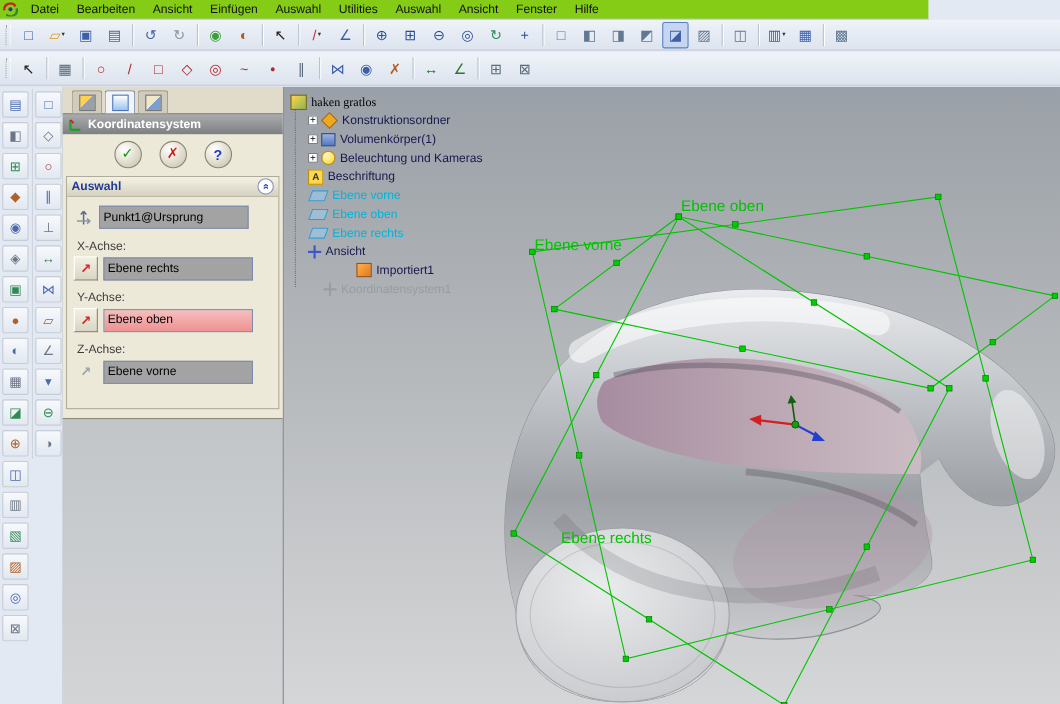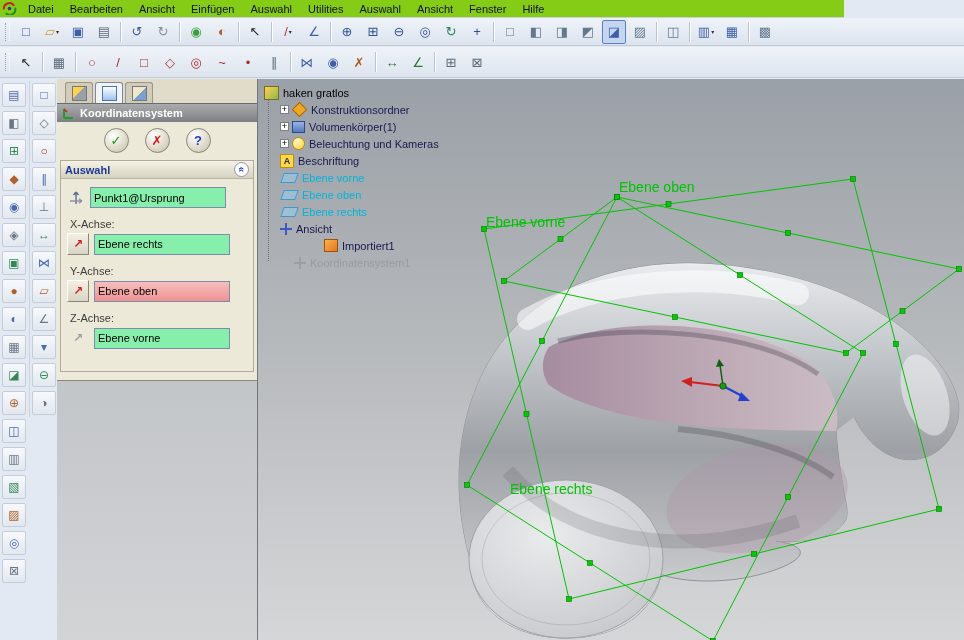--- a/index.html
+++ b/index.html
@@ -51,21 +51,21 @@
   .pm-btn.ok{color:#0a9a0a;}.pm-btn.cancel{color:#d41818;}.pm-btn.help{color:#2038c8;}
   .pm-group{margin:2px 3px 8px 3px;border:1px solid #b0ac9c;background:#ece9d8;}
   .pm-group-header{height:17px;background:linear-gradient(#f5f2e5,#d6d2c0);display:flex;align-items:center;
             justify-content:space-between;padding:0 4px;color:#1e3a96;font-weight:bold;border-bottom:1px solid #b8b4a4;}
   .chevron{width:13px;height:13px;border-radius:50%;background:#fff;border:1px solid #8a94b8;color:#2040c0;
            display:flex;align-items:center;justify-content:center;font-size:10px;}
   .chevron span{display:block;transform:rotate(90deg);}
   .pm-group-body{padding:8px 6px 12px 6px;}
   .field-row{display:flex;align-items:center;gap:5px;margin-bottom:10px;}
   .pm-input{width:128px;height:17px;border:1px solid #7c8cac;font-family:"Liberation Sans",sans-serif;
-            font-size:11px;padding:1px 3px;background:#86efac;color:#000;}
+            font-size:11px;padding:1px 3px;background:#a3a3a3;color:#000;}
   .pm-input.selected{background:linear-gradient(#f7bebe,#ee9292);}
   .pm-axis-label{color:#3c3c3c;margin:2px 0 3px 3px;}
   .dir-btn{width:20px;height:20px;border:1px solid;border-color:#ffffff #8a8676 #8a8676 #ffffff;
            background:linear-gradient(#f3f0e3,#d9d5c5);color:#d42020;font-weight:bold;font-size:12px;
            display:flex;align-items:center;justify-content:center;}
   .dir-btn.disabled{color:#9aa0a8;border-color:transparent;background:transparent;}
   
   .viewport{position:absolute;left:258px;top:79px;width:706px;height:561px;overflow:hidden;
             background:linear-gradient(180deg,#9aa0a7 0%,#b5b8bb 45%,#d5d6d8 100%);}
   #vp-svg{position:absolute;left:0;top:0;}
@@ -545,21 +545,21 @@
       <polygon points="461,280 458,288 466,287" fill="#106010"></polygon>
       <circle cx="465" cy="307" r="3.2" fill="#12a012" stroke="#065006" stroke-width="0.8"></circle>
     </g>
   </svg>
   <div id="plane-labels">
       <div class="plane-label" style="left: 361px; top: 100px; color: rgb(0, 196, 0);">Ebene oben</div>
       <div class="plane-label" style="left: 228px; top: 135px; color: rgb(0, 196, 0);">Ebene vorne</div>
       <div class="plane-label" style="left: 252px; top: 402px; color: rgb(0, 196, 0);">Ebene rechts</div>
     </div>
   <div class="tree" id="feature-tree">
-      <div class="tree-row" style="padding-left: 0px;">
+      <div class="tree-row" style="padding-left: 0px; font-family: Liberation Serif, serif;">
         <div class="t-ico ti-part"></div>
         <span class="lbl-root">haken gratlos</span>
       </div>
       <div class="tree-row" style="padding-left: 16px;">
         <span class="exp">+</span>
         <div class="t-ico ti-folder"></div>
         <span class="">Konstruktionsordner</span>
       </div>
       <div class="tree-row" style="padding-left: 16px;">
         <span class="exp">+</span>

